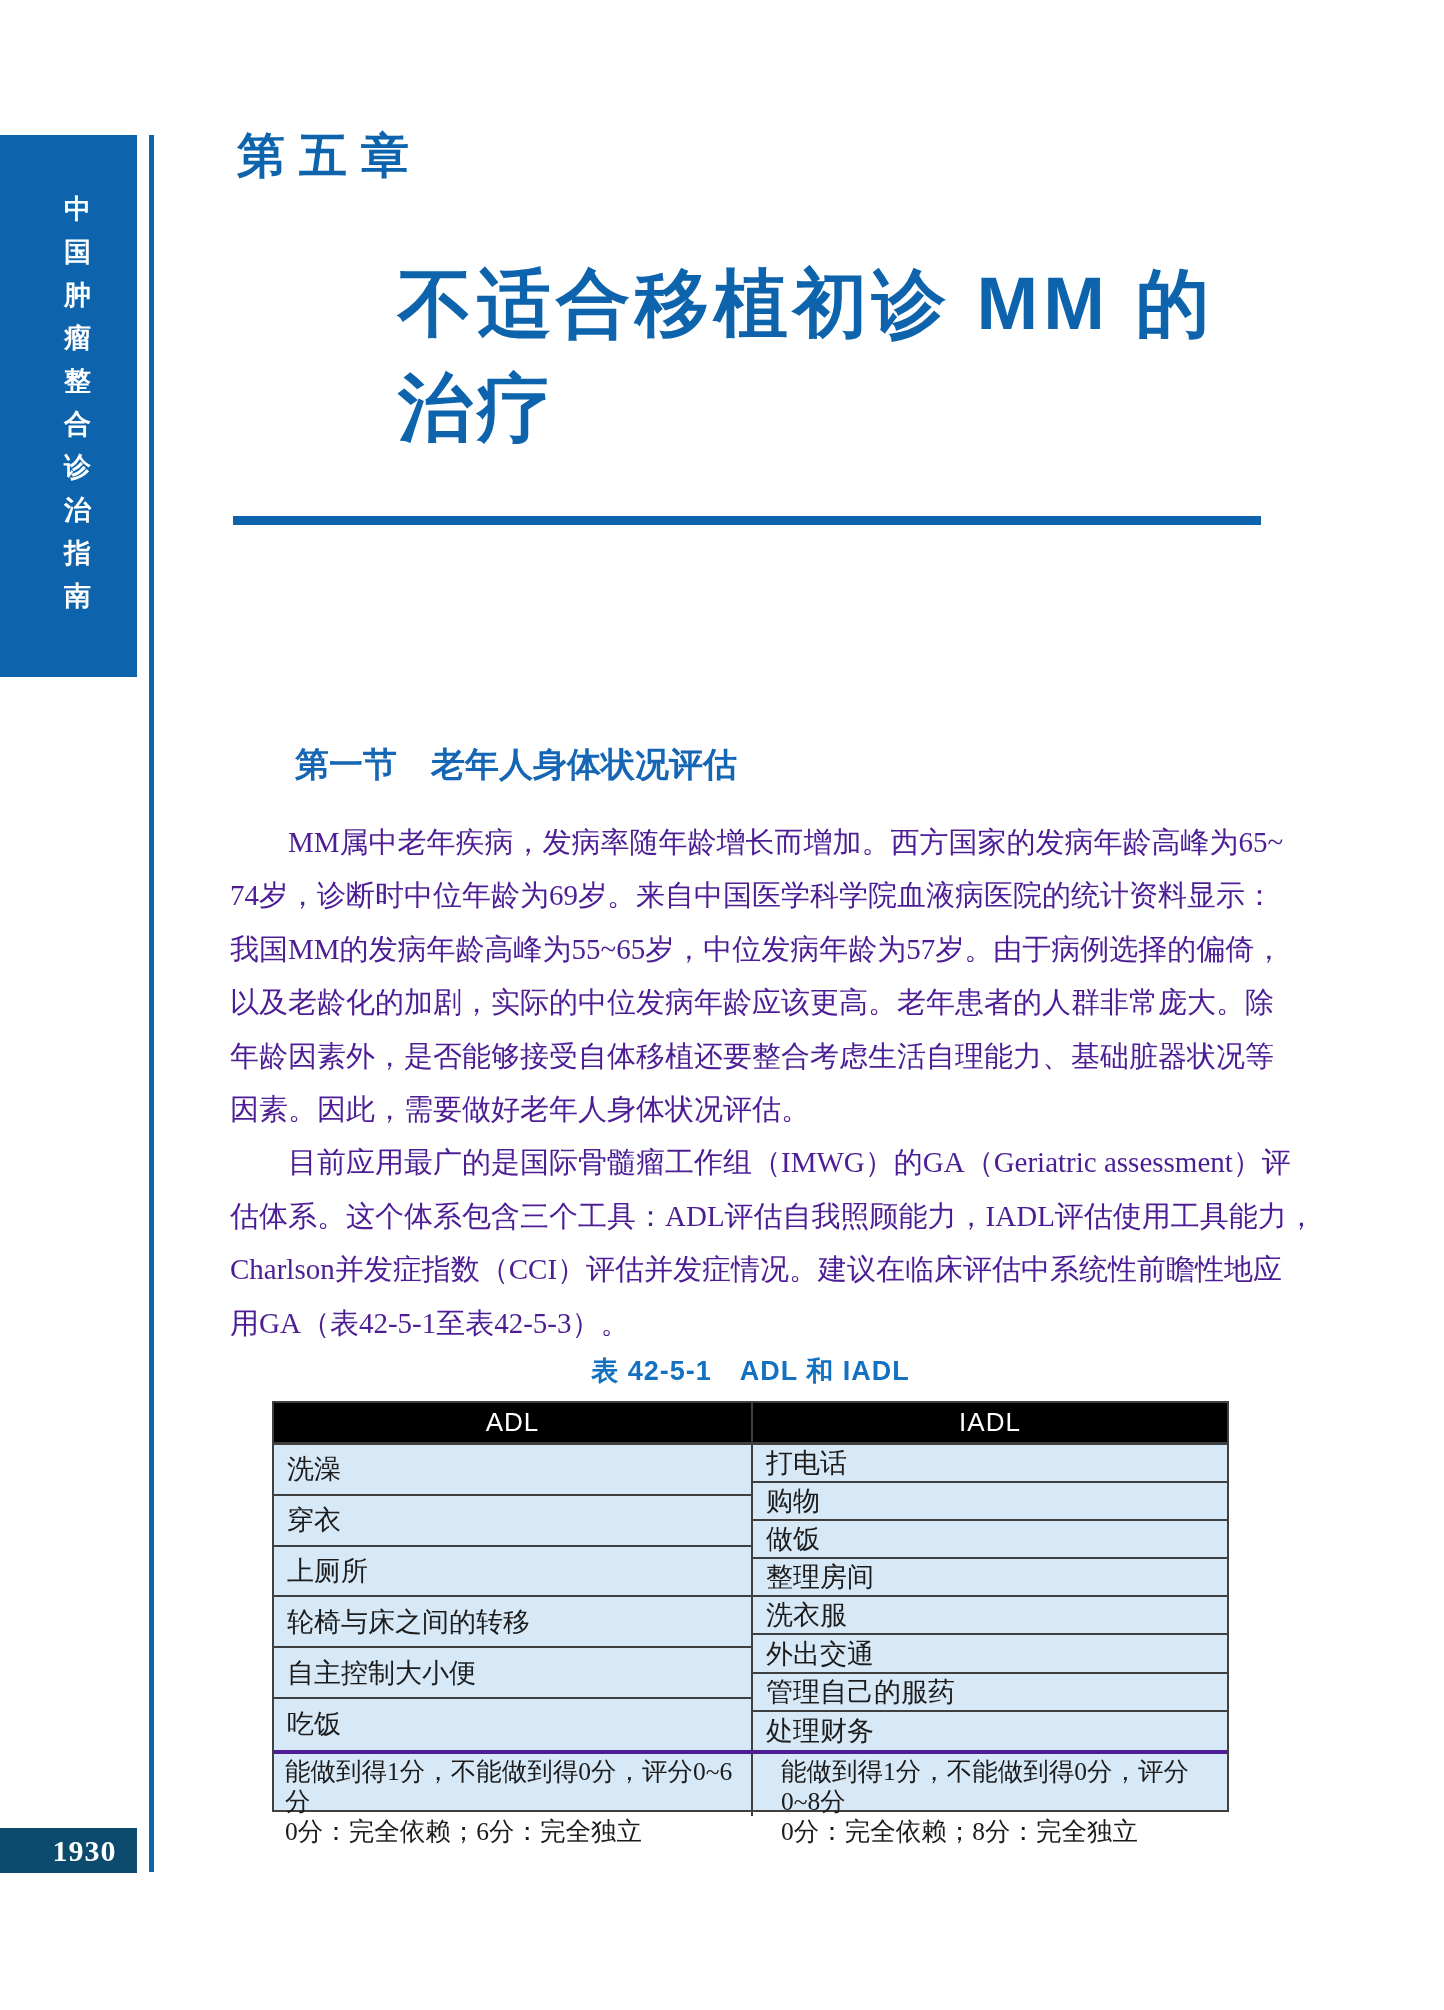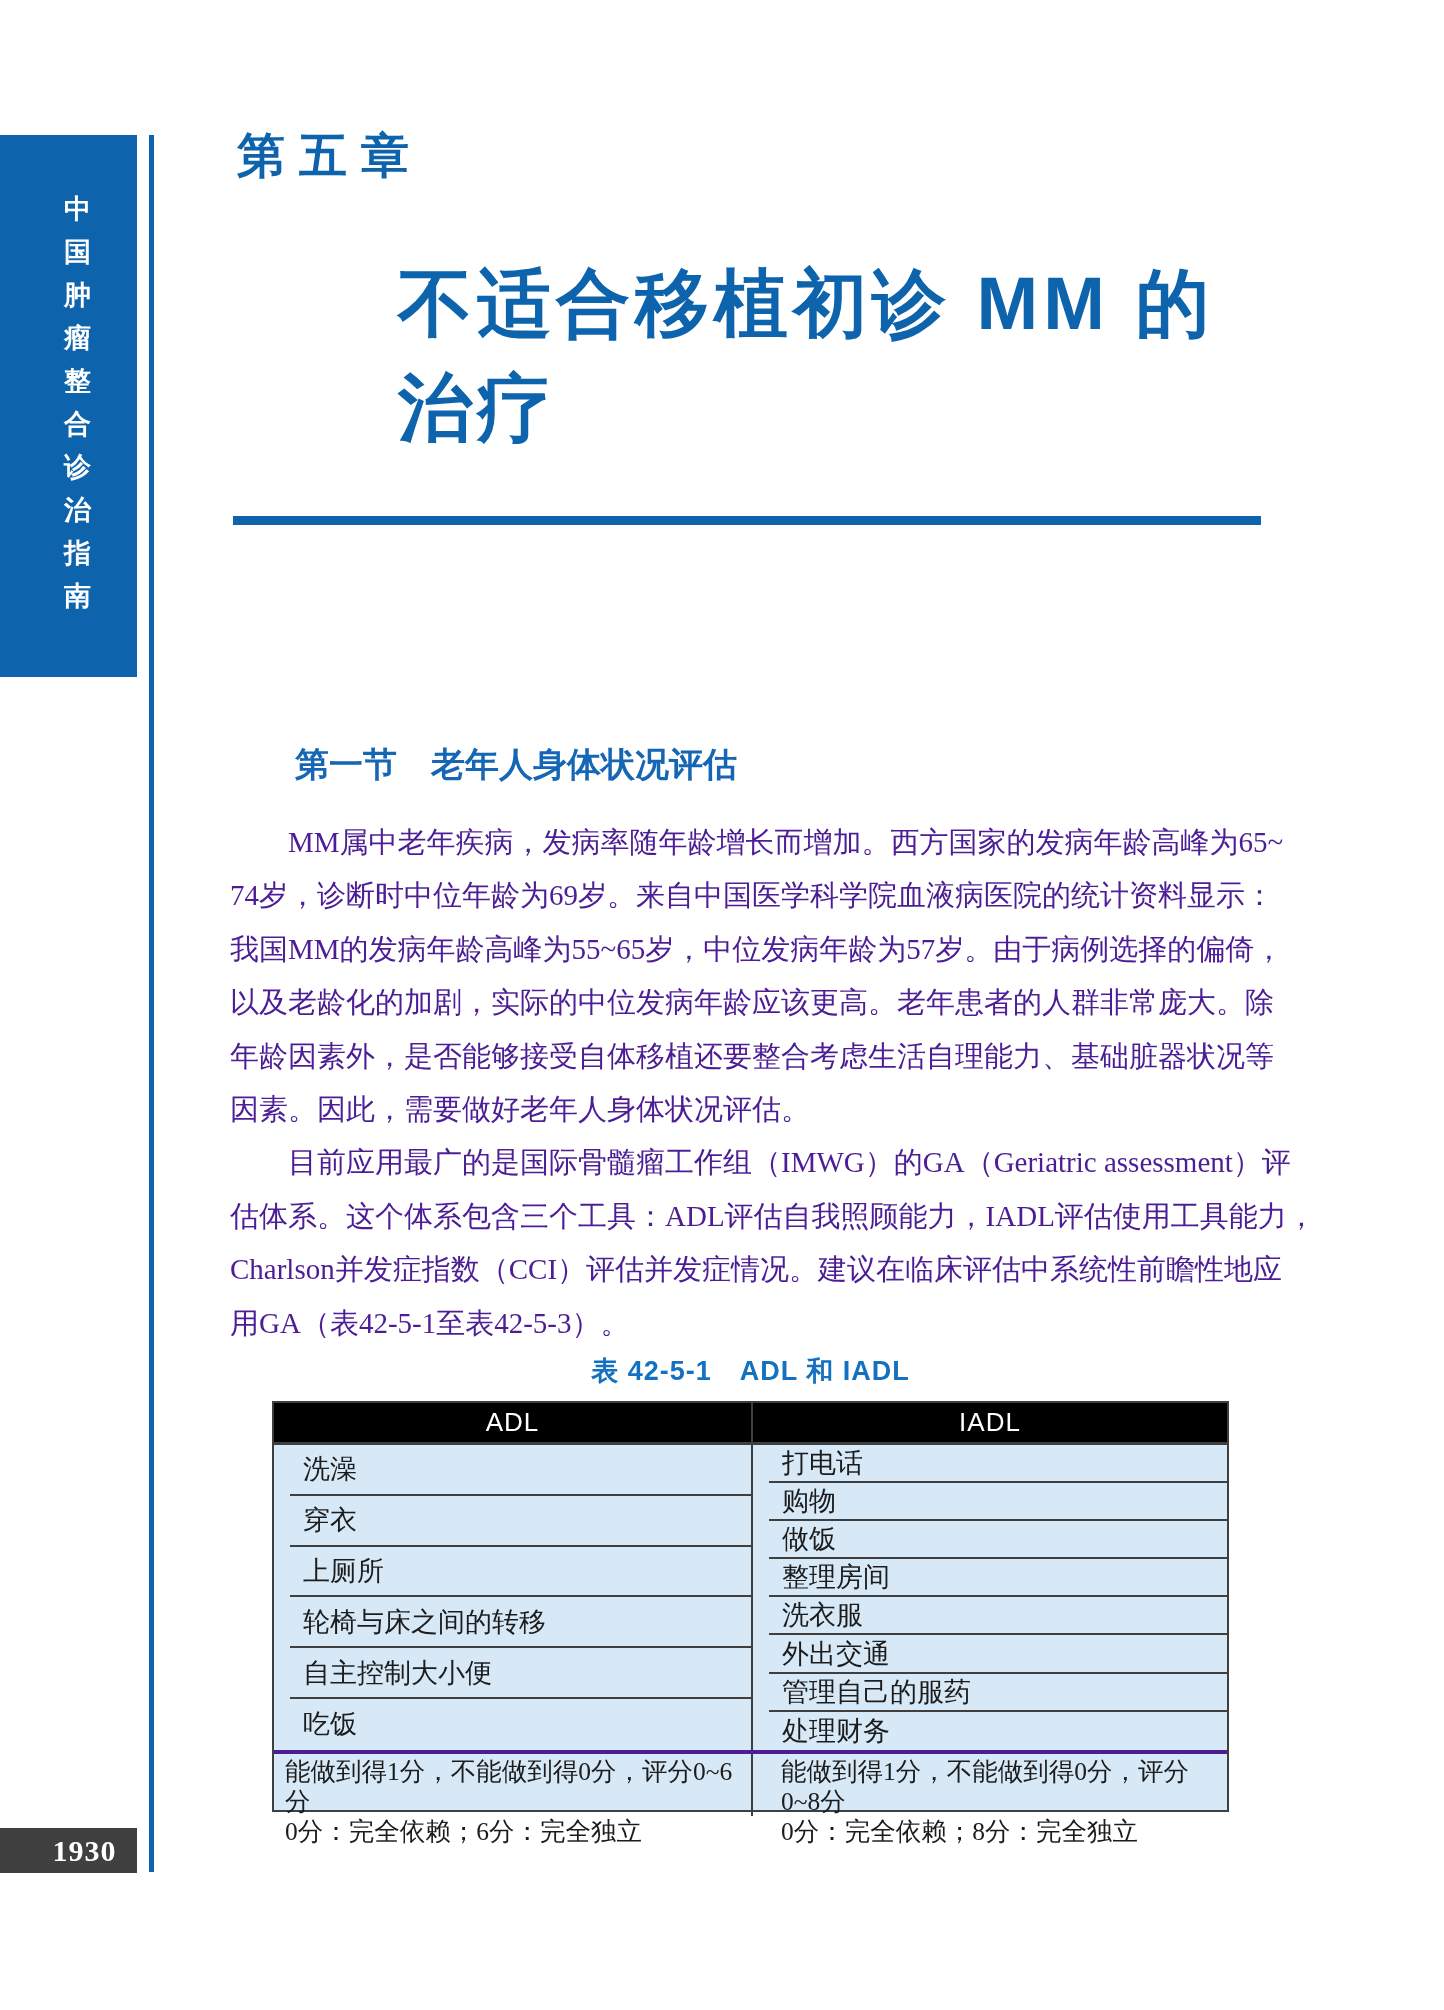--- a/index.html
+++ b/index.html
@@ -16,21 +16,21 @@
   }
   .spine-char{
     font-family:"Liberation Sans","DejaVu Sans",sans-serif;
     font-size:27px;line-height:28px;font-weight:600;color:#ffffff;
     margin-left:18px;
   }
   .spine-line{
     position:absolute;left:149px;top:135px;width:5px;height:1737px;background:#0d64ac;
   }
   .page-num-box{
-    position:absolute;left:0;top:1828px;width:137px;height:45px;background:#404040;
+    position:absolute;left:0;top:1828px;width:137px;height:45px;background:#0c4a6e;
     display:flex;align-items:center;justify-content:center;box-sizing:border-box;padding-left:32px;
   }
   .page-num{
     font-family:"Liberation Serif",serif;font-weight:700;font-size:30px;color:#ffffff;letter-spacing:1px;
   }
   
   .chapter-label{
     position:absolute;left:237px;top:128px;
     font-family:"Liberation Sans","DejaVu Sans",sans-serif;
     font-weight:900;font-size:48px;line-height:56px;color:#0d64ac;letter-spacing:14px;
@@ -76,21 +76,21 @@
     box-sizing:border-box;
   }
   .t-hcell.c-left{width:481px;border-right:2px solid #3f3f3f;}
   .t-hcell.c-right{width:476px;}
   .t-body{display:flex;height:305px;}
   .t-col{box-sizing:border-box;}
   .t-col.c-left{width:481px;border-right:2px solid #3f3f3f;}
   .t-col.c-right{width:476px;}
   .t-row{
     display:flex;align-items:center;padding-left:13px;box-sizing:border-box;
-    font-size:27px;color:#1c1c1c;border-bottom:2px solid #3f3f3f;margin-left:16px;
+    font-size:27px;color:#1c1c1c;border-bottom:2px solid #3f3f3f;
   }
   .t-col.c-left .t-row{height:50.8px;}
   .t-col.c-right .t-row{height:38.1px;}
   .t-col .t-row:last-child{border-bottom:none;}
   .t-footer{display:flex;height:62px;border-top:4px solid #4c1d95;}
   .t-fcell{
     box-sizing:border-box;padding:3px 6px 0 11px;font-size:25.5px;color:#1c1c1c;line-height:30px;
   }
   .t-fcell.c-left{width:481px;border-right:2px solid #3f3f3f;}
   .t-fcell.c-right{width:476px;padding-left:28px;}

